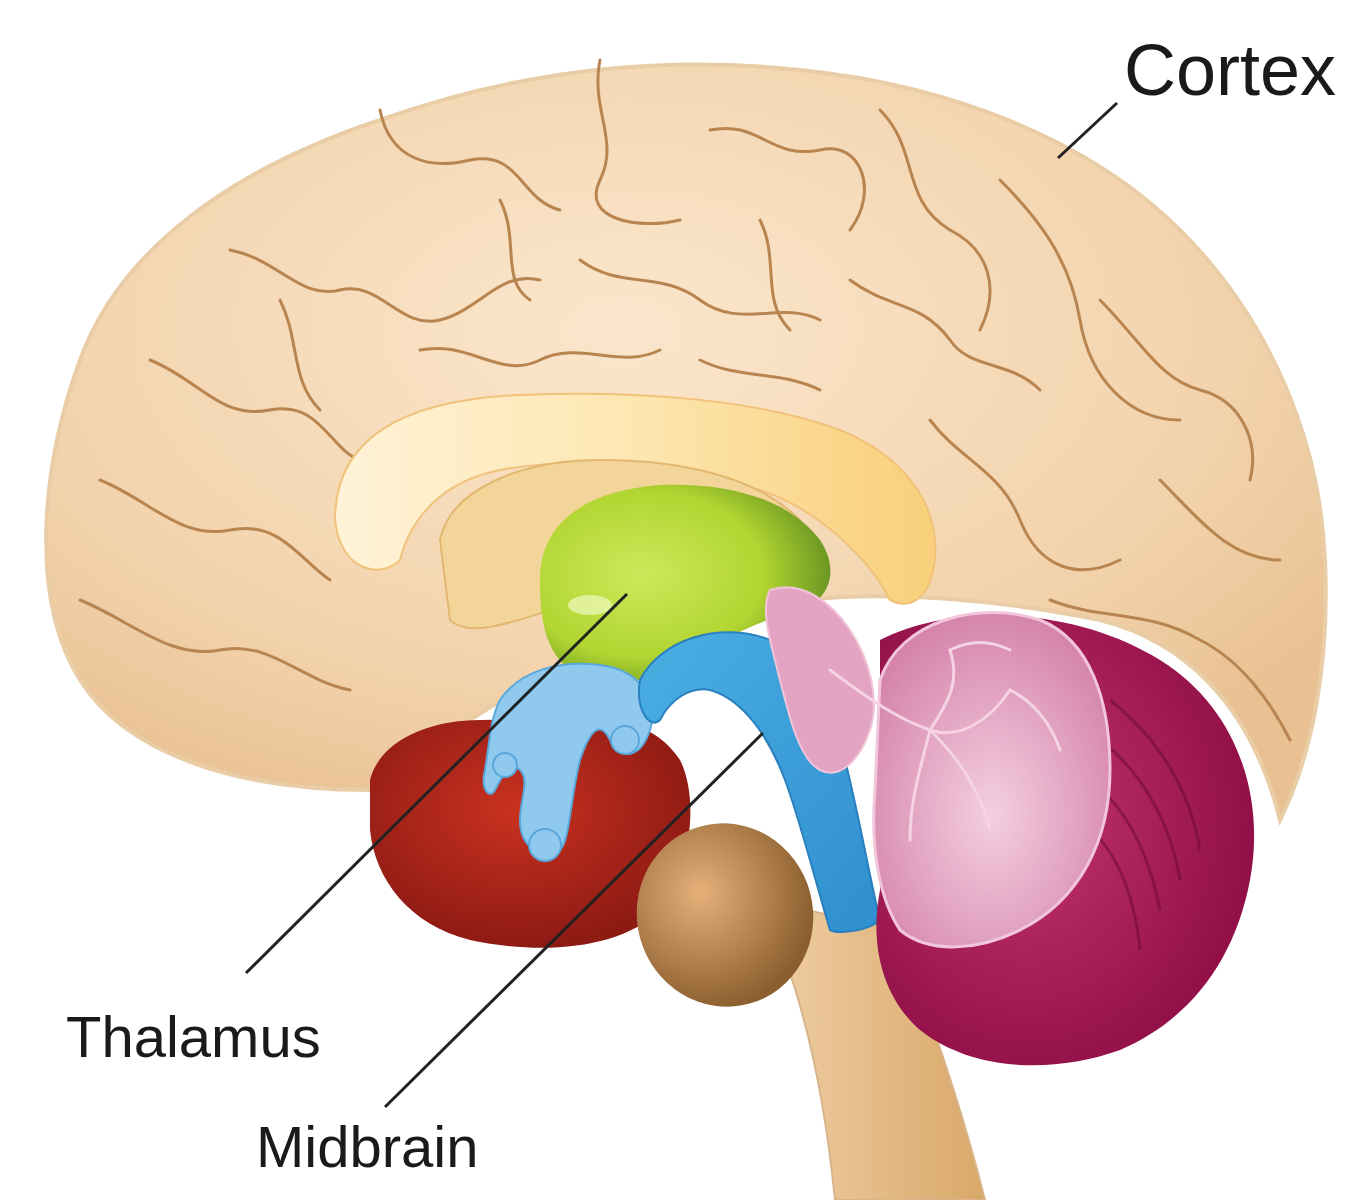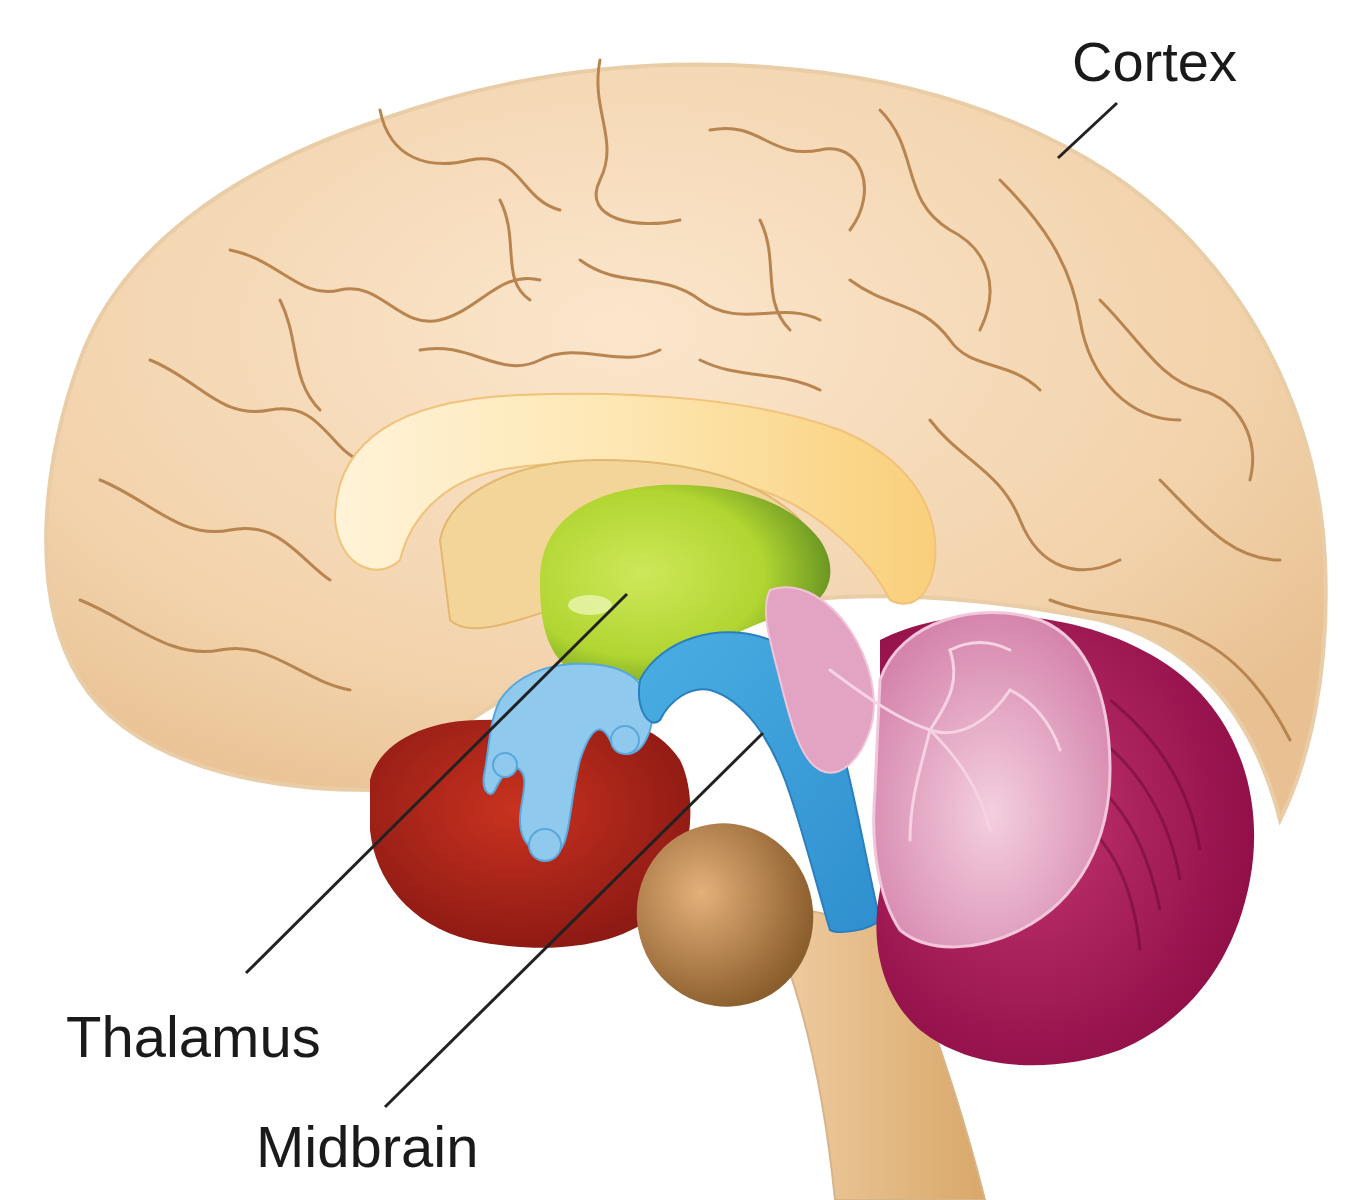--- a/index.html
+++ b/index.html
@@ -5,21 +5,21 @@
     html, body { margin: 0; padding: 0; background: #ffffff; }
     body { width: 1371px; height: 1200px; position: relative; overflow: hidden; font-family: "Liberation Sans", sans-serif; }
     #diagram { position: absolute; left: 0; top: 0; width: 1371px; height: 1200px; }
     .label {
       position: absolute;
       font-family: "Liberation Sans", sans-serif;
       color: #1a1a1a;
       white-space: nowrap;
       line-height: 1;
     }
-    #lbl-cortex { left: 1072px; top: 34px; font-size: 56px; text-align: right; }
+    #lbl-cortex { left: 1124px; top: 34px; font-size: 72px; text-align: right; }
     #lbl-thalamus { left: 66px; top: 1008px; font-size: 58px; }
     #lbl-midbrain { left: 256px; top: 1118px; font-size: 58px; text-align: right; }
   </style>
 </head>
 <body>
 
 <svg id="diagram" viewBox="0 0 1371 1200" xmlns="http://www.w3.org/2000/svg">
   <defs>
     <radialGradient id="gCortex" cx="45%" cy="35%" r="70%">
       <stop offset="0%" stop-color="#fbe6cc"></stop>

